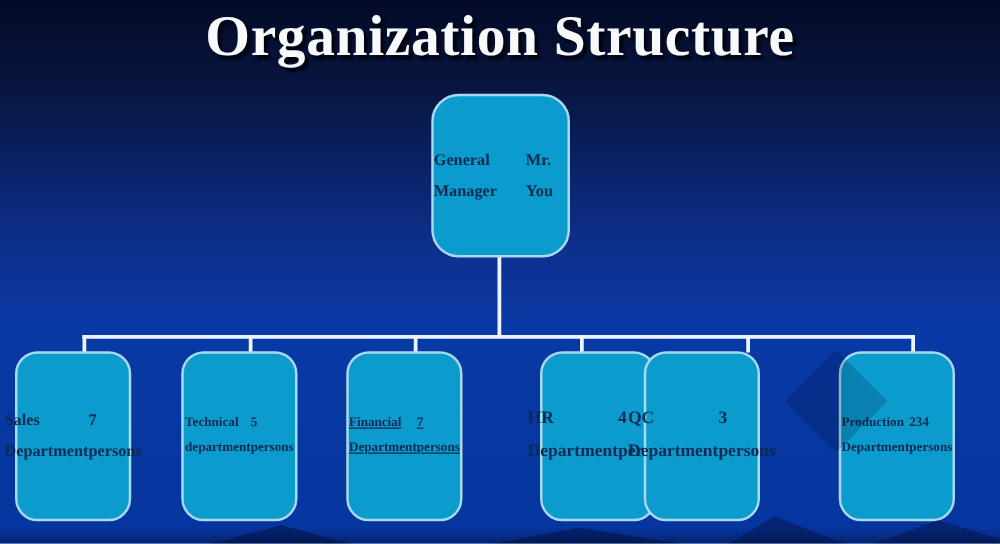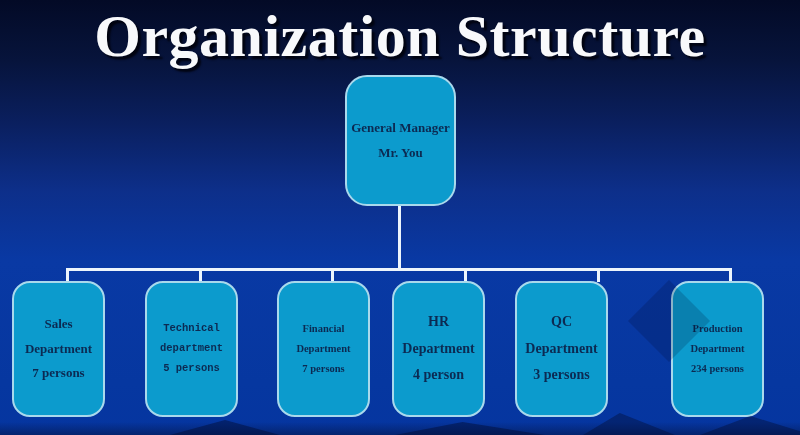--- a/index.html
+++ b/index.html
@@ -8,49 +8,49 @@
     width:800px;height:435px;
     overflow:hidden;
     background:linear-gradient(180deg,
       #030a26 0%, #07143c 14%, #0a1f5e 28%,
       #0d2f8a 44%, #0939a4 60%, #0637a0 88%, #0535a0 100%);
     font-family:"Liberation Serif","DejaVu Serif",serif;
   }
   .title{
     position:absolute;top:2px;left:0;width:100%;
     margin:0;text-align:center;
-    font-size:60px;font-weight:bold;letter-spacing:0.5px;
+    font-size:46px;font-weight:bold;letter-spacing:0.5px;
     color:#f8f9fb;
     text-shadow:3px 3px 2px rgba(0,2,12,0.9);
   }
   .org-box{
     position:absolute;
     box-sizing:border-box;
     background:#0c9bcd;
     border:2px solid #a9d9ec;
-    display:flex;flex-direction:column;
+    display:flex;
     justify-content:center;align-items:center;
-    text-align:center;
+    text-align:left;
     color:#0c2a52;font-weight:bold;
     line-height:1.9;
   }
   .org-box.root{
     left:345px;top:75px;width:111px;height:131px;
     border-radius:22px;font-size:13px;
   }
   .org-box.dept{
     top:281px;width:93px;height:136px;
     border-radius:18px;
     padding:0 3px;
   }
   .fs-l{font-size:14px;}
   .fs-m{font-size:13px;}
   .fs-s{font-size:10.5px;}
-  .d1{left:12px;}  .d2{left:145px;font-family:Liberation Mono, monospace;} .d3{left:277px;}
-  .d4{left:392px;} .d5{left:515px;} .d6{left:671px;}
+  .d1{left:12px;}  .d2{left:145px;} .d3{left:277px;text-decoration:underline;}
+  .d4{left:432px;} .d5{left:515px;} .d6{left:671px;}
   .connector{position:absolute;background:#edf5fc;}
   .conn-root-v{left:398px;top:204px;width:3px;height:66px;}
   .conn-h{left:66px;top:268px;width:666px;height:3px;}
   .stub{position:absolute;top:268px;width:3px;height:14px;background:#edf5fc;}
   .s1{left:66px;}  .s2{left:199px;} .s3{left:331px;}
   .s4{left:464px;} .s5{left:597px;} .s6{left:729px;}
   .ornament{position:absolute;pointer-events:none;}
   .bottom-shade{
     left:0;bottom:0;width:800px;height:13px;
     background:linear-gradient(180deg,rgba(4,14,50,0) 0%,rgba(4,14,50,0.45) 100%);

